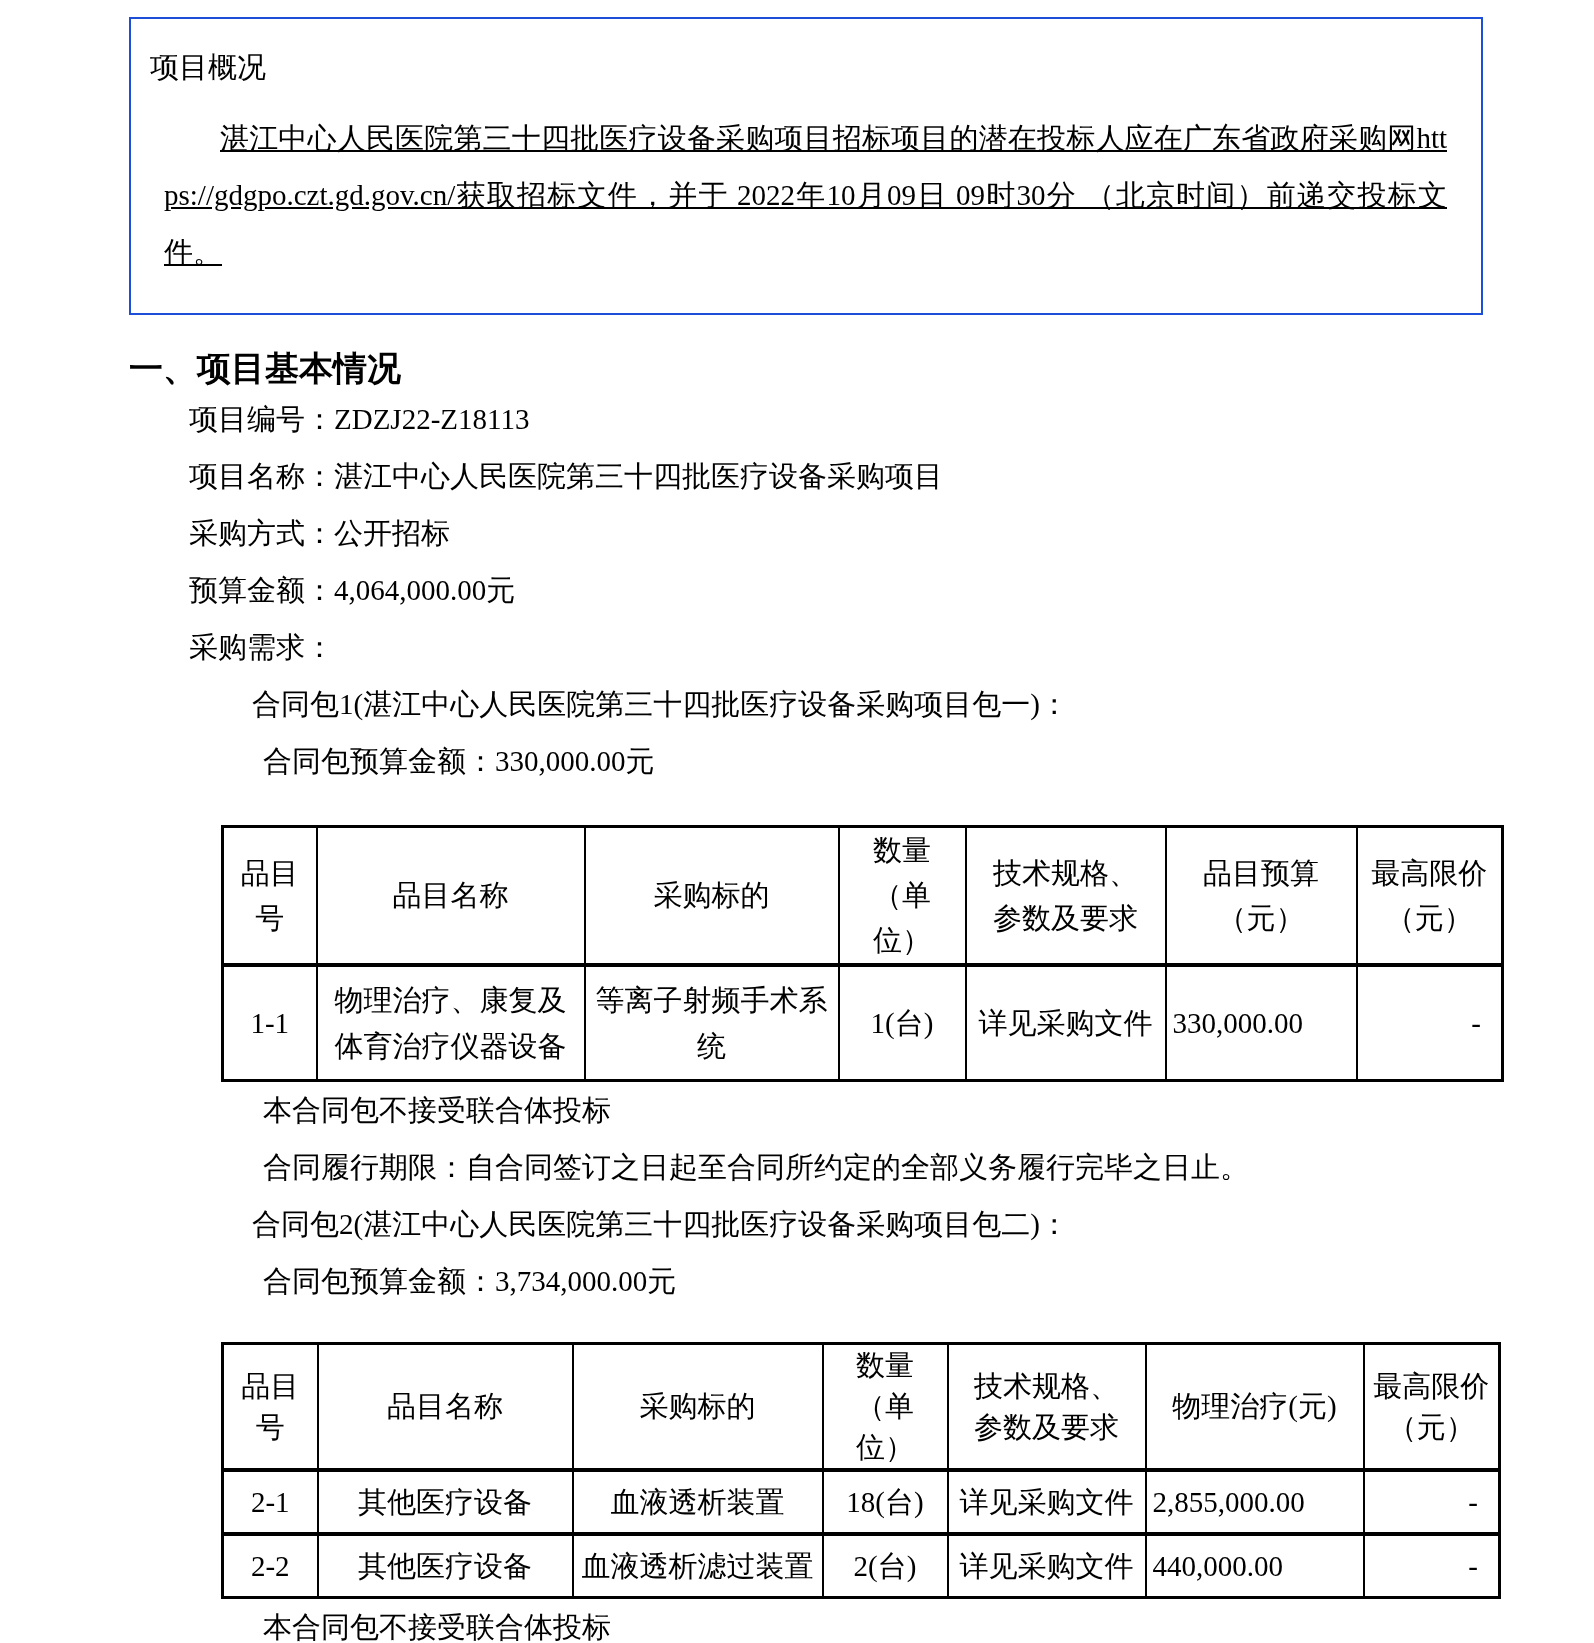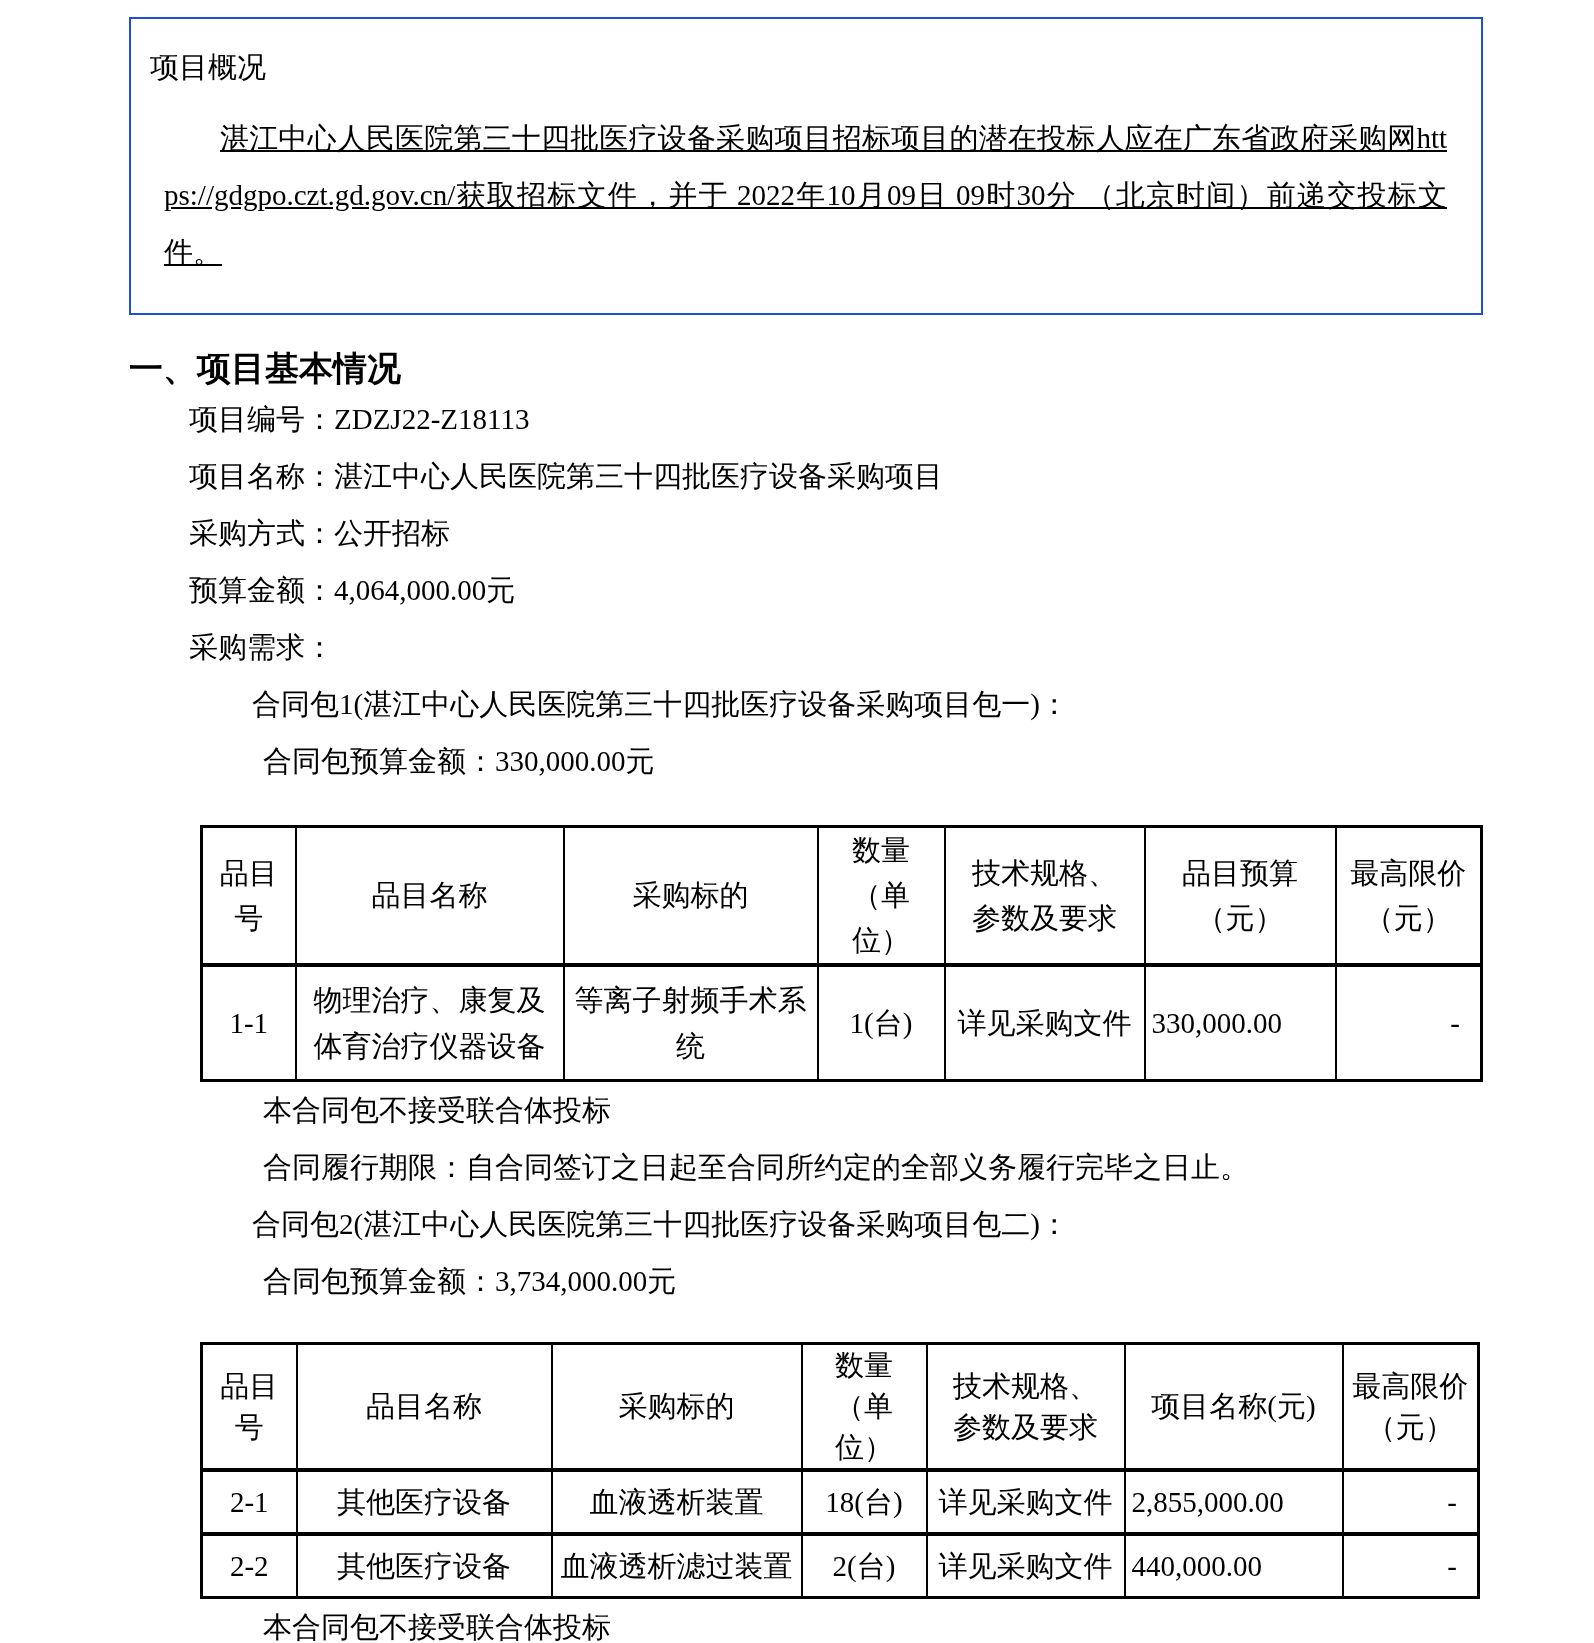--- a/index.html
+++ b/index.html
@@ -43,21 +43,21 @@
   .indent-1{padding-left:60px;}
   .indent-2{padding-left:123px;}
   .indent-3{padding-left:134px;}
   .note-after-table{margin-top:5px;}
   .final-note{margin-top:12px;}
 
   
   table.items-table{
     border-collapse:collapse;
     table-layout:fixed;
-    margin-left:71px;
+    margin-left:92px;
     width:1277px;
     border:3px solid #000;
   }
   table.t1{margin-top:35px;}
   table.t2{margin-top:32px;}
   .items-table th,.items-table td{
     border:2px solid #000;
     vertical-align:middle;
     text-align:center;
     white-space:pre-line;
@@ -158,21 +158,21 @@
       <tr>
         <th>品目
 号</th>
         <th>品目名称</th>
         <th>采购标的</th>
         <th>数量
 （单
 位）</th>
         <th>技术规格、
 参数及要求</th>
-        <th>项目名称(元)</th>
+        <th>物理治疗(元)</th>
         <th>最高限价
 （元）</th>
       </tr>
     </thead>
     <tbody>
       <tr>
         <td>2-1</td>
         <td>其他医疗设备</td>
         <td>血液透析装置</td>
         <td>18(台)</td>

